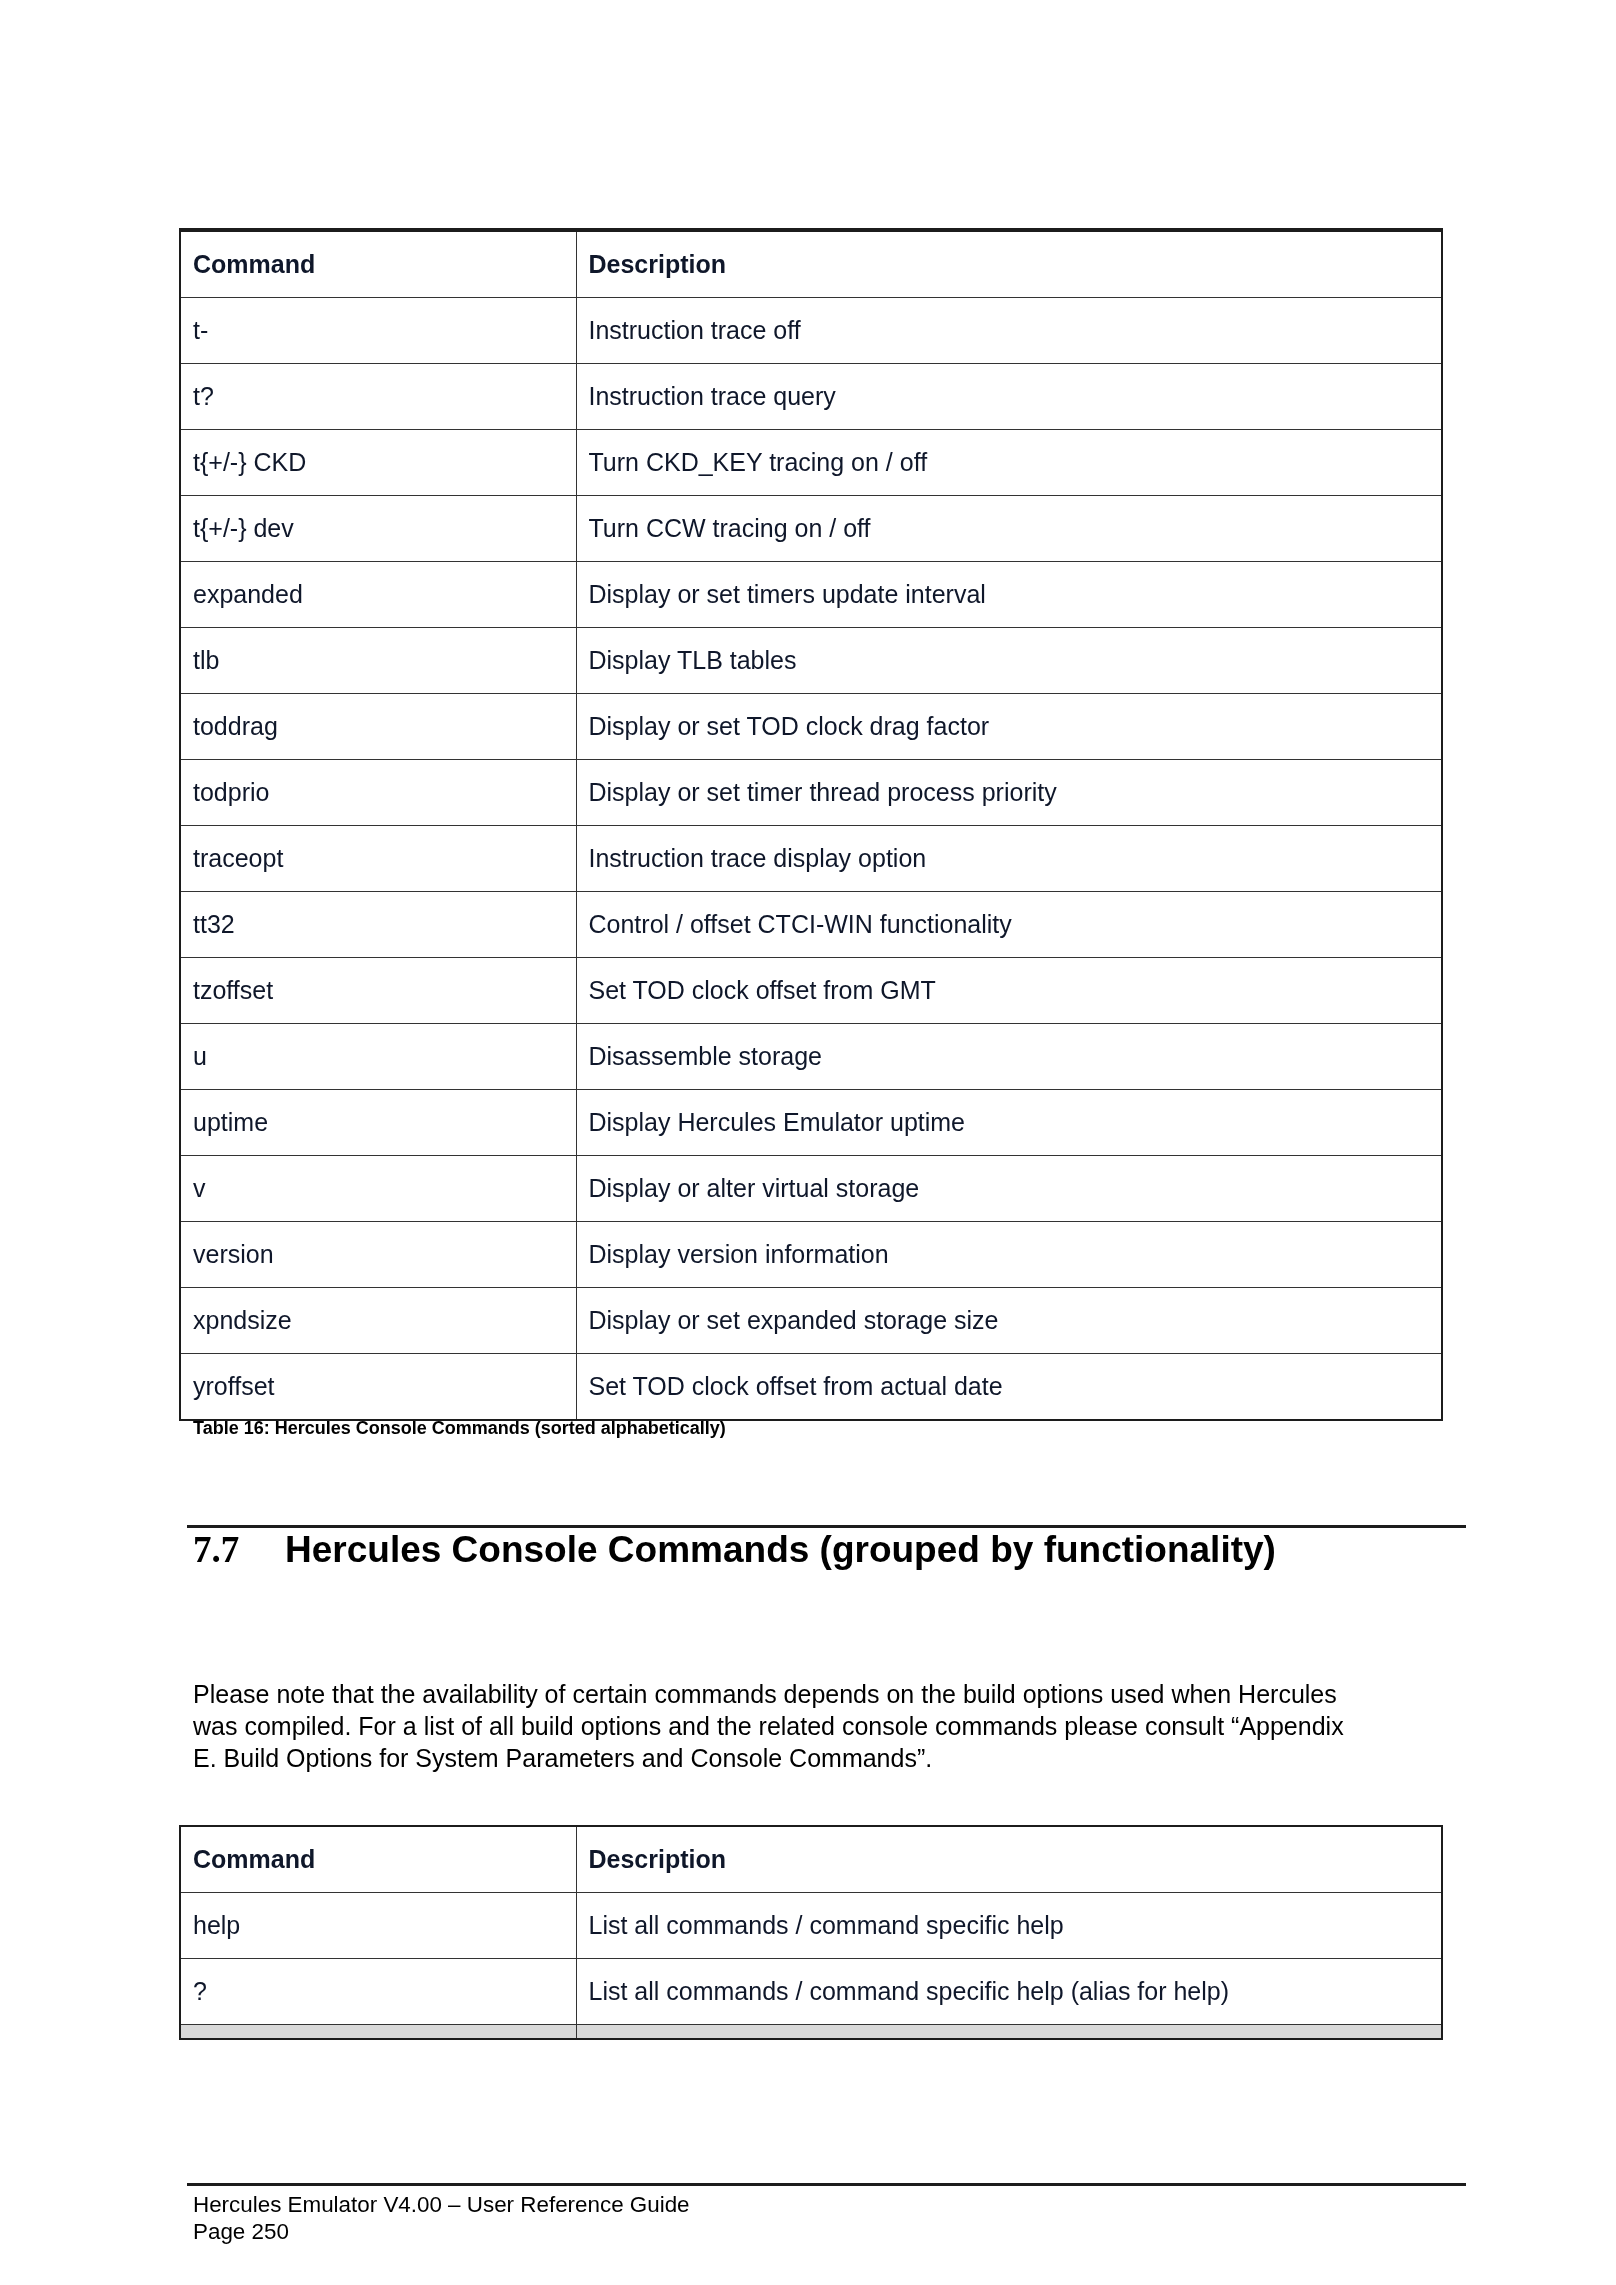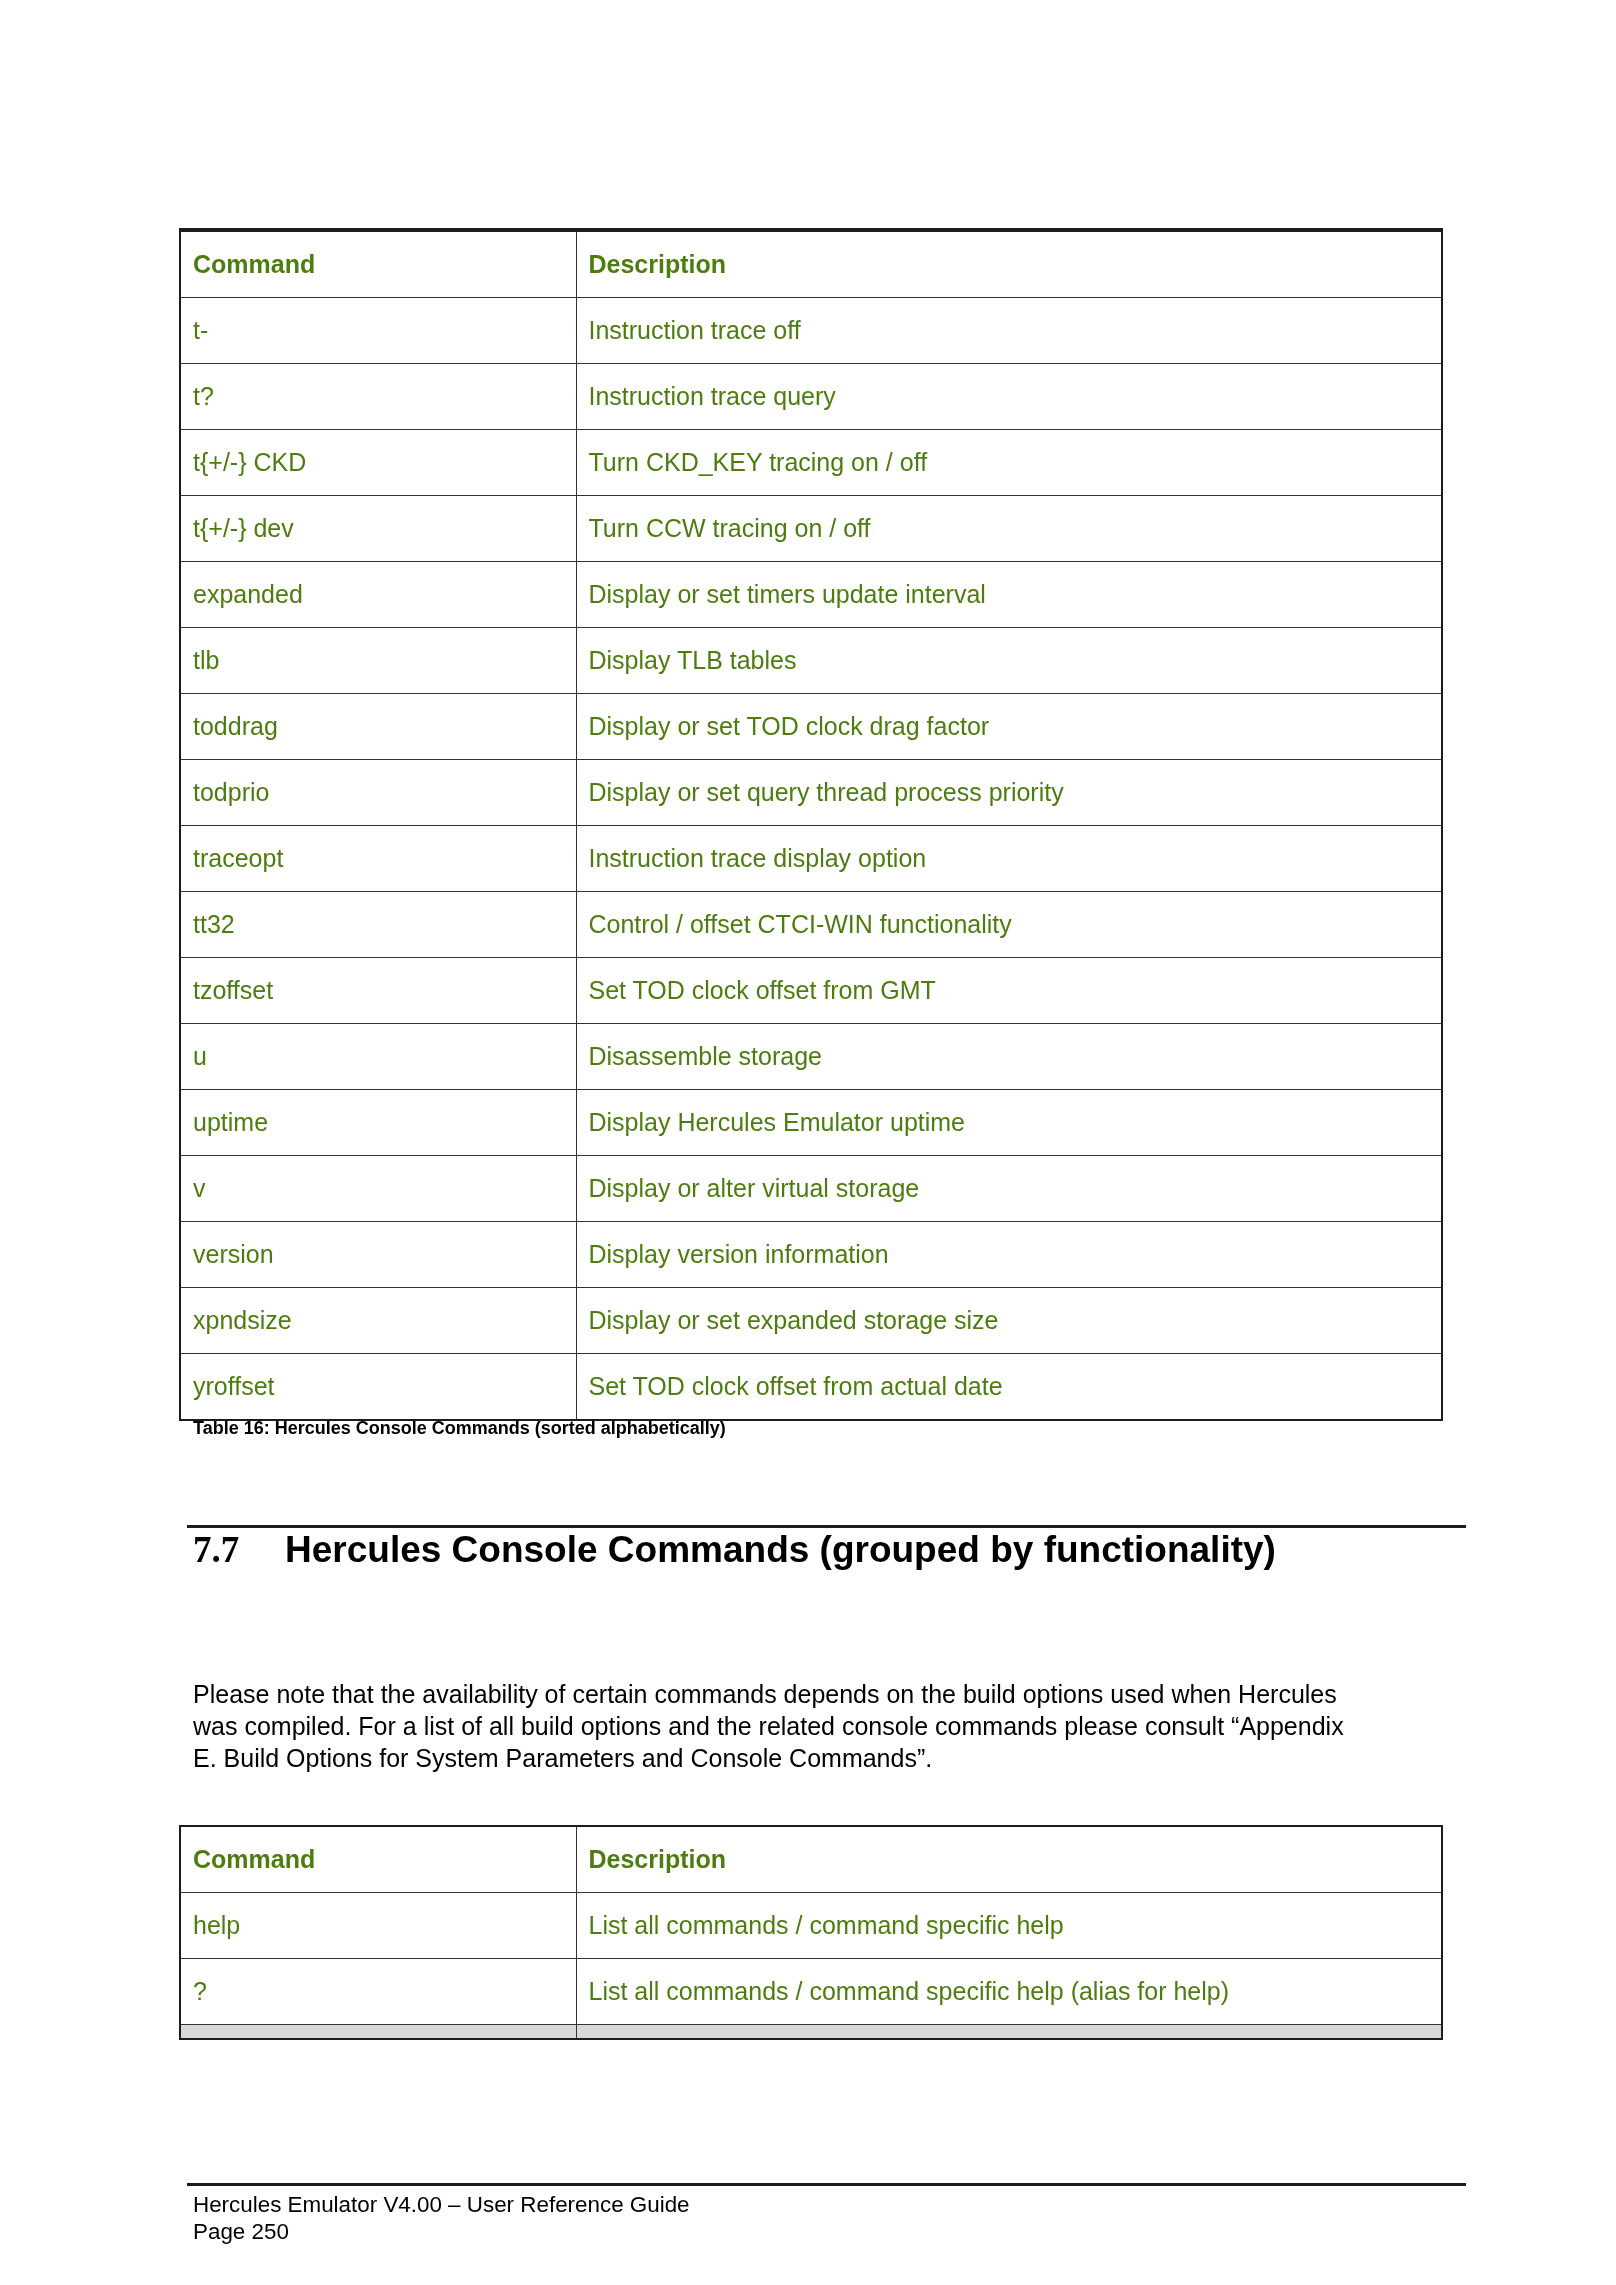--- a/index.html
+++ b/index.html
@@ -13,21 +13,21 @@
     margin:0 auto;
   }
   
   table.cmd{
     position:absolute;
     left:179px;
     width:1264px;
     border-collapse:collapse;
     table-layout:fixed;
     font-size:25px;
-    color:#4d7c0f;
+    color:#0f172a;
   }
   table.cmd col.c1{width:396px;}
   table.cmd th, table.cmd td{
     border:1.9px solid #333333;
     padding:0 0 0 12px;
     height:65px;
     vertical-align:middle;
     text-align:left;
     font-weight:normal;
     overflow:hidden;
@@ -110,21 +110,21 @@
         <tr>
           <td>tlb</td>
           <td>Display TLB tables</td>
         </tr>
         <tr>
           <td>toddrag</td>
           <td>Display or set TOD clock drag factor</td>
         </tr>
         <tr>
           <td>todprio</td>
-          <td>Display or set query thread process priority</td>
+          <td>Display or set timer thread process priority</td>
         </tr>
         <tr>
           <td>traceopt</td>
           <td>Instruction trace display option</td>
         </tr>
         <tr>
           <td>tt32</td>
           <td>Control / offset CTCI-WIN functionality</td>
         </tr>
         <tr>

